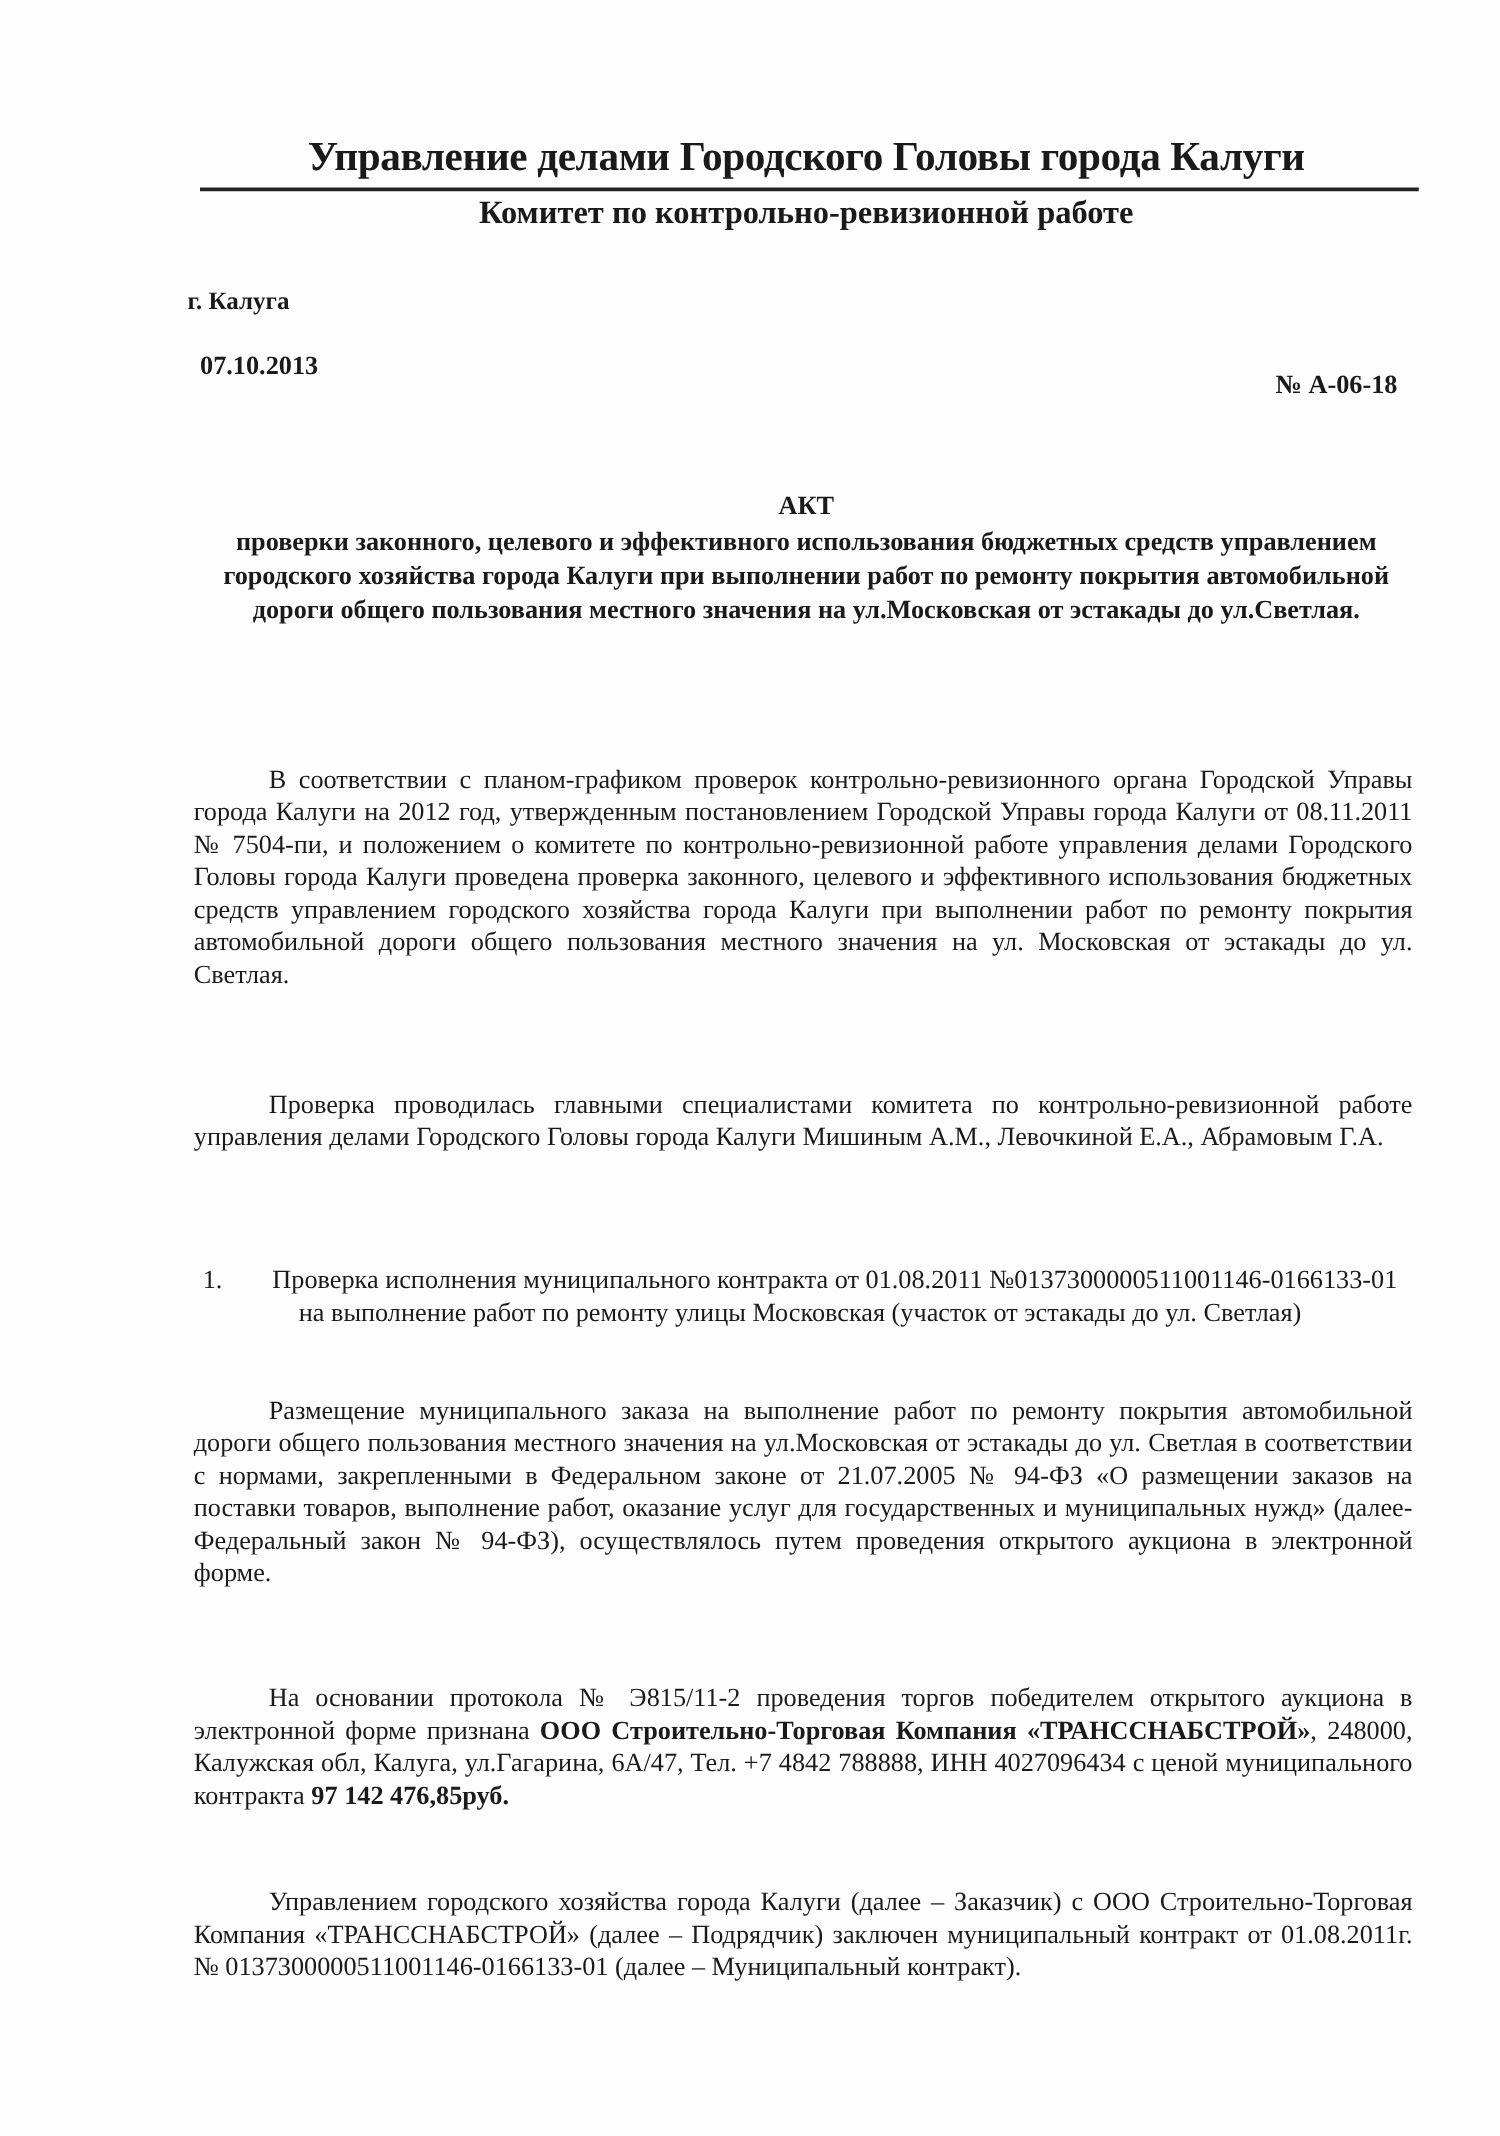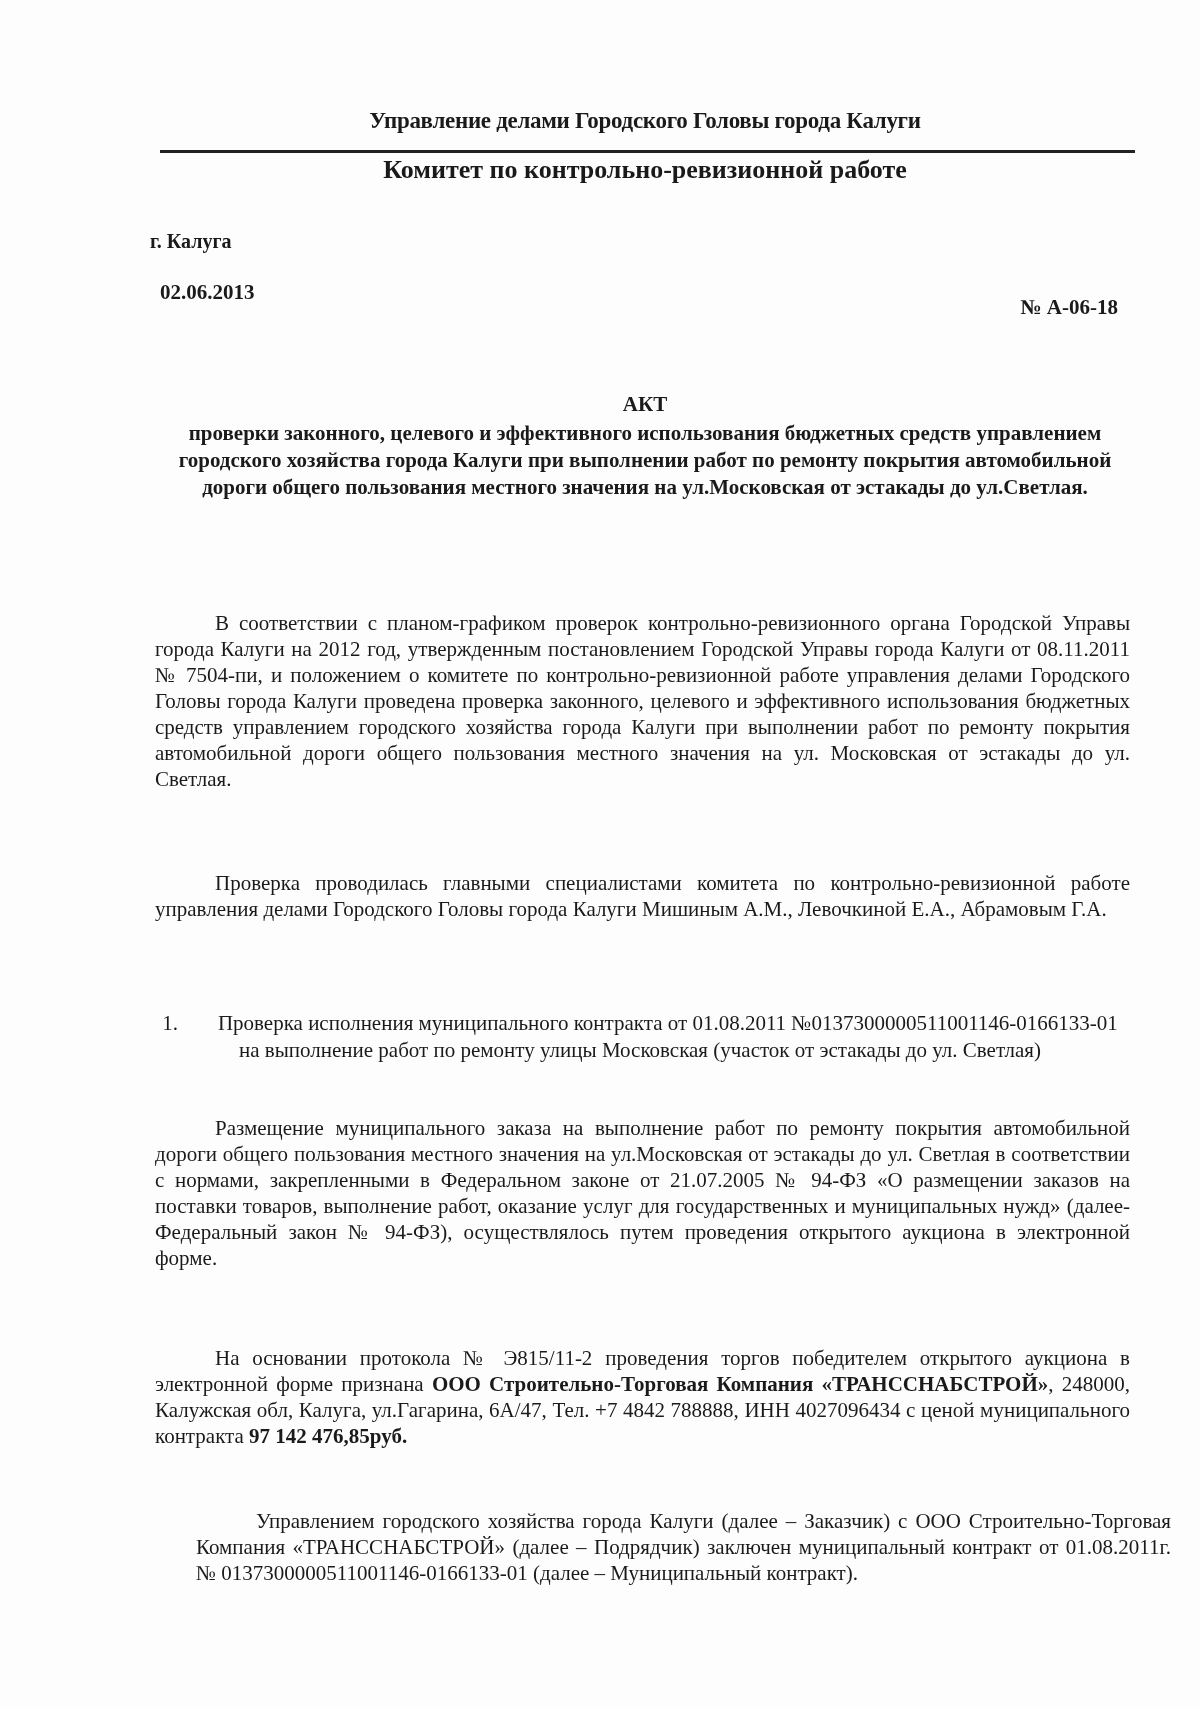--- a/index.html
+++ b/index.html
@@ -1,19 +1,19 @@
 <!DOCTYPE html>
 <html><head>
 <meta charset="utf-8">
 <style>
   html, body { margin: 0; padding: 0; background: #fdfdfd; }
   body { width: 1200px; height: 1709px; position: relative; overflow: hidden;
          font-family: "Liberation Serif", serif; color: #1a1a1a; }
   .hdr1 { position: absolute; left: 150px; width: 990px; top: 108px;
-          text-align: center; font-size: 23px; font-weight: bold; letter-spacing: -0.3px; }
+          text-align: center; font-size: 33px; font-weight: bold; letter-spacing: -0.3px; }
   .rule { position: absolute; left: 160px; width: 975px; top: 150px; height: 3px; background: #222; }
   .hdr2 { position: absolute; left: 150px; width: 990px; top: 155px;
           text-align: center; font-size: 26px; font-weight: bold; }
   .city { position: absolute; left: 150px; width: 990px; top: 230px;
           font-size: 20px; font-weight: bold; }
   .date { position: absolute; left: 160px; top: 280px; font-size: 21px; font-weight: bold; }
   .num  { position: absolute; right: 82px; top: 295px; font-size: 21px; font-weight: bold; }
   .act-title { position: absolute; left: 150px; width: 990px; top: 392px;
                text-align: center; font-size: 21px; font-weight: bold; }
   .act-sub { position: absolute; left: 160px; width: 970px; top: 420px;
@@ -25,28 +25,28 @@
   .sec .n { margin-right: 40px; }
   b { font-weight: bold; }
 </style>
 </head>
 <body>
 
 <div class="hdr1">Управление делами Городского Головы города Калуги</div>
 <div class="rule"></div>
 <div class="hdr2">Комитет по контрольно-ревизионной работе</div>
 <div class="city">г. Калуга</div>
-<div class="date">02.06.2013</div>
+<div class="date">07.10.2013</div>
 <div class="num">№ А-06-18</div>
 
 <div class="act-title">АКТ</div>
 <div class="act-sub">проверки законного, целевого и эффективного использования бюджетных средств управлением городского хозяйства города Калуги при выполнении работ по ремонту покрытия автомобильной дороги общего пользования местного значения на ул.Московская от эстакады до ул.Светлая.</div>
 
 <div class="para" style="top:610px;">В соответствии с планом-графиком проверок контрольно-ревизионного органа Городской Управы города Калуги на 2012 год, утвержденным постановлением Городской Управы города Калуги от 08.11.2011 № 7504-пи, и положением о комитете по контрольно-ревизионной работе управления делами Городского Головы города Калуги проведена проверка законного, целевого и эффективного использования бюджетных средств управлением городского хозяйства города Калуги при выполнении работ по ремонту покрытия автомобильной дороги общего пользования местного значения на ул. Московская от эстакады до ул. Светлая.</div>
 <div class="para" style="top:870px;">Проверка проводилась главными специалистами комитета по контрольно-ревизионной работе управления делами Городского Головы города Калуги Мишиным А.М., Левочкиной Е.А., Абрамовым Г.А.</div>
 
 <div class="sec">
   <span class="n">1.</span><span>Проверка исполнения муниципального контракта от 01.08.2011 №0137300000511001146-0166133-01 на выполнение работ по ремонту улицы Московская (участок от эстакады до ул. Светлая)</span>
 </div>
 
 <div class="para" style="top:1115px;">Размещение муниципального заказа на выполнение работ по ремонту покрытия автомобильной дороги общего пользования местного значения на ул.Московская от эстакады до ул. Светлая в соответствии с нормами, закрепленными в Федеральном законе от 21.07.2005 № 94-ФЗ «О размещении заказов на поставки товаров, выполнение работ, оказание услуг для государственных и муниципальных нужд» (далее-Федеральный закон № 94-ФЗ), осуществлялось путем проведения открытого аукциона в электронной форме.</div>
 <div class="para" style="top:1345px;"><span>На основании протокола № Э815/11-2 проведения торгов победителем открытого аукциона в электронной форме признана </span><b>ООО Строительно-Торговая Компания «ТРАНССНАБСТРОЙ»</b><span>, 248000, Калужская обл, Калуга, ул.Гагарина, 6А/47, Тел. +7 4842 788888, ИНН 4027096434 с ценой муниципального контракта </span><b>97 142 476,85руб.</b></div>
-<div class="para" style="top:1508px;margin-left:41px;">Управлением городского хозяйства города Калуги (далее – Заказчик) с ООО Строительно-Торговая Компания «ТРАНССНАБСТРОЙ» (далее – Подрядчик) заключен муниципальный контракт от 01.08.2011г. № 0137300000511001146-0166133-01 (далее – Муниципальный контракт).</div>
+<div class="para" style="top:1508px;">Управлением городского хозяйства города Калуги (далее – Заказчик) с ООО Строительно-Торговая Компания «ТРАНССНАБСТРОЙ» (далее – Подрядчик) заключен муниципальный контракт от 01.08.2011г. № 0137300000511001146-0166133-01 (далее – Муниципальный контракт).</div>
 
 </body></html>

